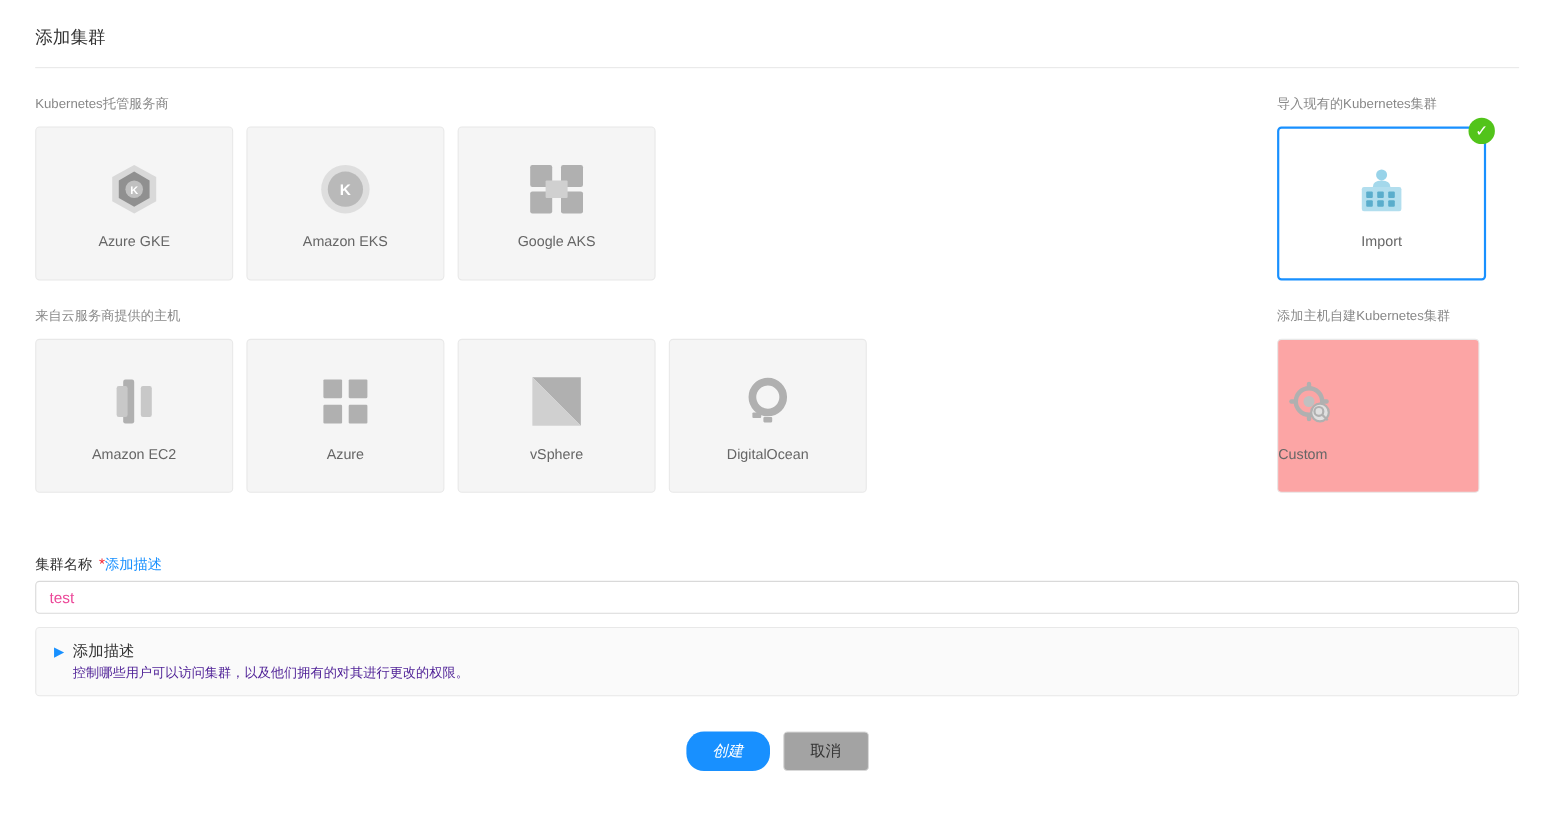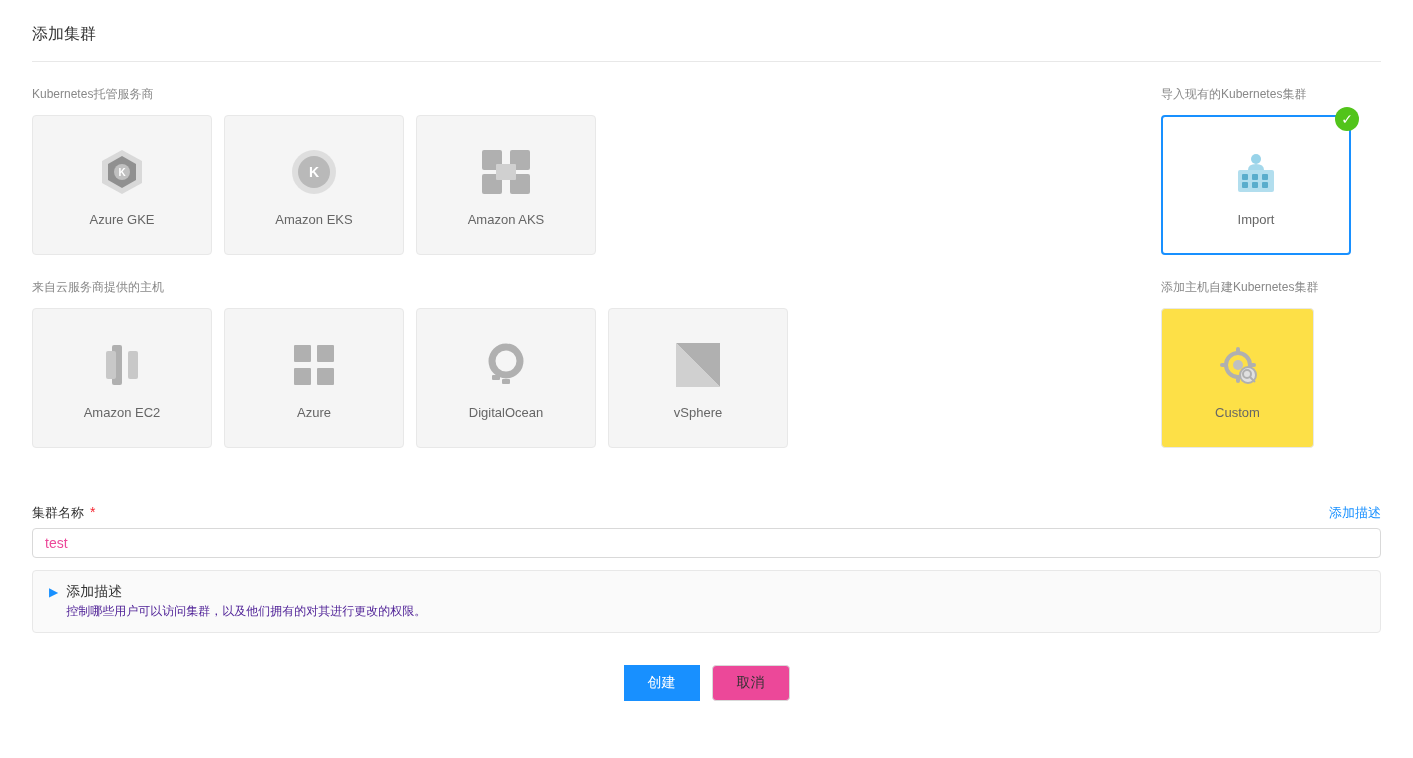--- a/index.html
+++ b/index.html
@@ -97,42 +97,40 @@
       height: 24px;
       background: #52c41a;
       border-radius: 50%;
       display: flex;
       align-items: center;
       justify-content: center;
       color: white;
       font-size: 14px;
     }
     .custom-card {
-      width: 153px;
+      width: 184px;
       height: 140px;
-      background: #fde047;
+      background: #fca5a5;
       border: 1px solid #e8e8e8;
       border-radius: 4px;
       display: flex;
       flex-direction: column;
-      align-items: center;
       justify-content: center;
       cursor: pointer;
       gap: 12px;
     }
     
     svg { fill: none; }
 
     
     .form-section {
       margin-top: 32px;
     }
     .form-row {
       display: flex;
-      justify-content: space-between;
       align-items: center;
       margin-bottom: 6px;
     }
     .form-label {
       font-size: 13px;
       color: #333;
     }
     .required {
       color: #f5222d;
       margin-left: 2px;
@@ -183,27 +181,28 @@
     .form-buttons {
       display: flex;
       justify-content: center;
       gap: 12px;
       margin-top: 32px;
     }
     .btn-primary {
       background: #1890ff;
       color: #fff;
       border: none;
-      border-radius: 0;
+      border-radius: 16px;
       padding: 8px 24px;
       font-size: 14px;
       cursor: pointer;
+      font-style: italic;
     }
     .btn-default {
-      background: #ec4899;
+      background: #a3a3a3;
       color: #333;
       border: 1px solid #d9d9d9;
       border-radius: 4px;
       padding: 8px 24px;
       font-size: 14px;
       cursor: pointer;
     }
   </style>
 </head>
 <body>
@@ -246,21 +245,21 @@
           <div class="card">
             <div class="card-icon">
               <svg width="56" height="52" viewBox="0 0 56 52" xmlns="http://www.w3.org/2000/svg">
                 <rect x="4" y="4" width="20" height="20" rx="2" fill="#b0b0b0"></rect>
                 <rect x="32" y="4" width="20" height="20" rx="2" fill="#b0b0b0"></rect>
                 <rect x="4" y="28" width="20" height="20" rx="2" fill="#b0b0b0"></rect>
                 <rect x="32" y="28" width="20" height="20" rx="2" fill="#b0b0b0"></rect>
                 <rect x="18" y="18" width="20" height="16" rx="1" fill="#d0d0d0"></rect>
               </svg>
             </div>
-            <span class="card-label">Amazon AKS</span>
+            <span class="card-label">Google AKS</span>
           </div>
 
         </div>
       </div>
 
       <div>
         <div class="section-label">来自云服务商提供的主机</div>
         <div class="cards-row">
 
           <div class="card">
@@ -282,36 +281,36 @@
                 <rect x="6" y="29" width="17" height="17" rx="1" fill="#b0b0b0"></rect>
                 <rect x="29" y="29" width="17" height="17" rx="1" fill="#b0b0b0"></rect>
               </svg>
             </div>
             <span class="card-label">Azure</span>
           </div>
 
           <div class="card">
             <div class="card-icon">
               <svg width="52" height="52" viewBox="0 0 52 52" xmlns="http://www.w3.org/2000/svg">
+                <polygon points="4,4 48,4 48,48" fill="#b0b0b0"></polygon>
+                <polygon points="4,4 48,48 4,48" fill="#d0d0d0"></polygon>
+              </svg>
+            </div>
+            <span class="card-label">vSphere</span>
+          </div>
+
+          <div class="card">
+            <div class="card-icon">
+              <svg width="52" height="52" viewBox="0 0 52 52" xmlns="http://www.w3.org/2000/svg">
                 <circle cx="26" cy="22" r="14" fill="none" stroke="#b0b0b0" stroke-width="7"></circle>
                 <rect x="12" y="36" width="8" height="5" rx="1" fill="#b0b0b0"></rect>
                 <rect x="22" y="40" width="8" height="5" rx="1" fill="#b0b0b0"></rect>
               </svg>
             </div>
             <span class="card-label">DigitalOcean</span>
-          </div>
-
-          <div class="card">
-            <div class="card-icon">
-              <svg width="52" height="52" viewBox="0 0 52 52" xmlns="http://www.w3.org/2000/svg">
-                <polygon points="4,4 48,4 48,48" fill="#b0b0b0"></polygon>
-                <polygon points="4,4 48,48 4,48" fill="#d0d0d0"></polygon>
-              </svg>
-            </div>
-            <span class="card-label">vSphere</span>
           </div>
 
         </div>
       </div>
     </div>
 
     <div class="right-content">
 
       <div class="right-section">
         <div class="section-label">导入现有的Kubernetes集群</div>

